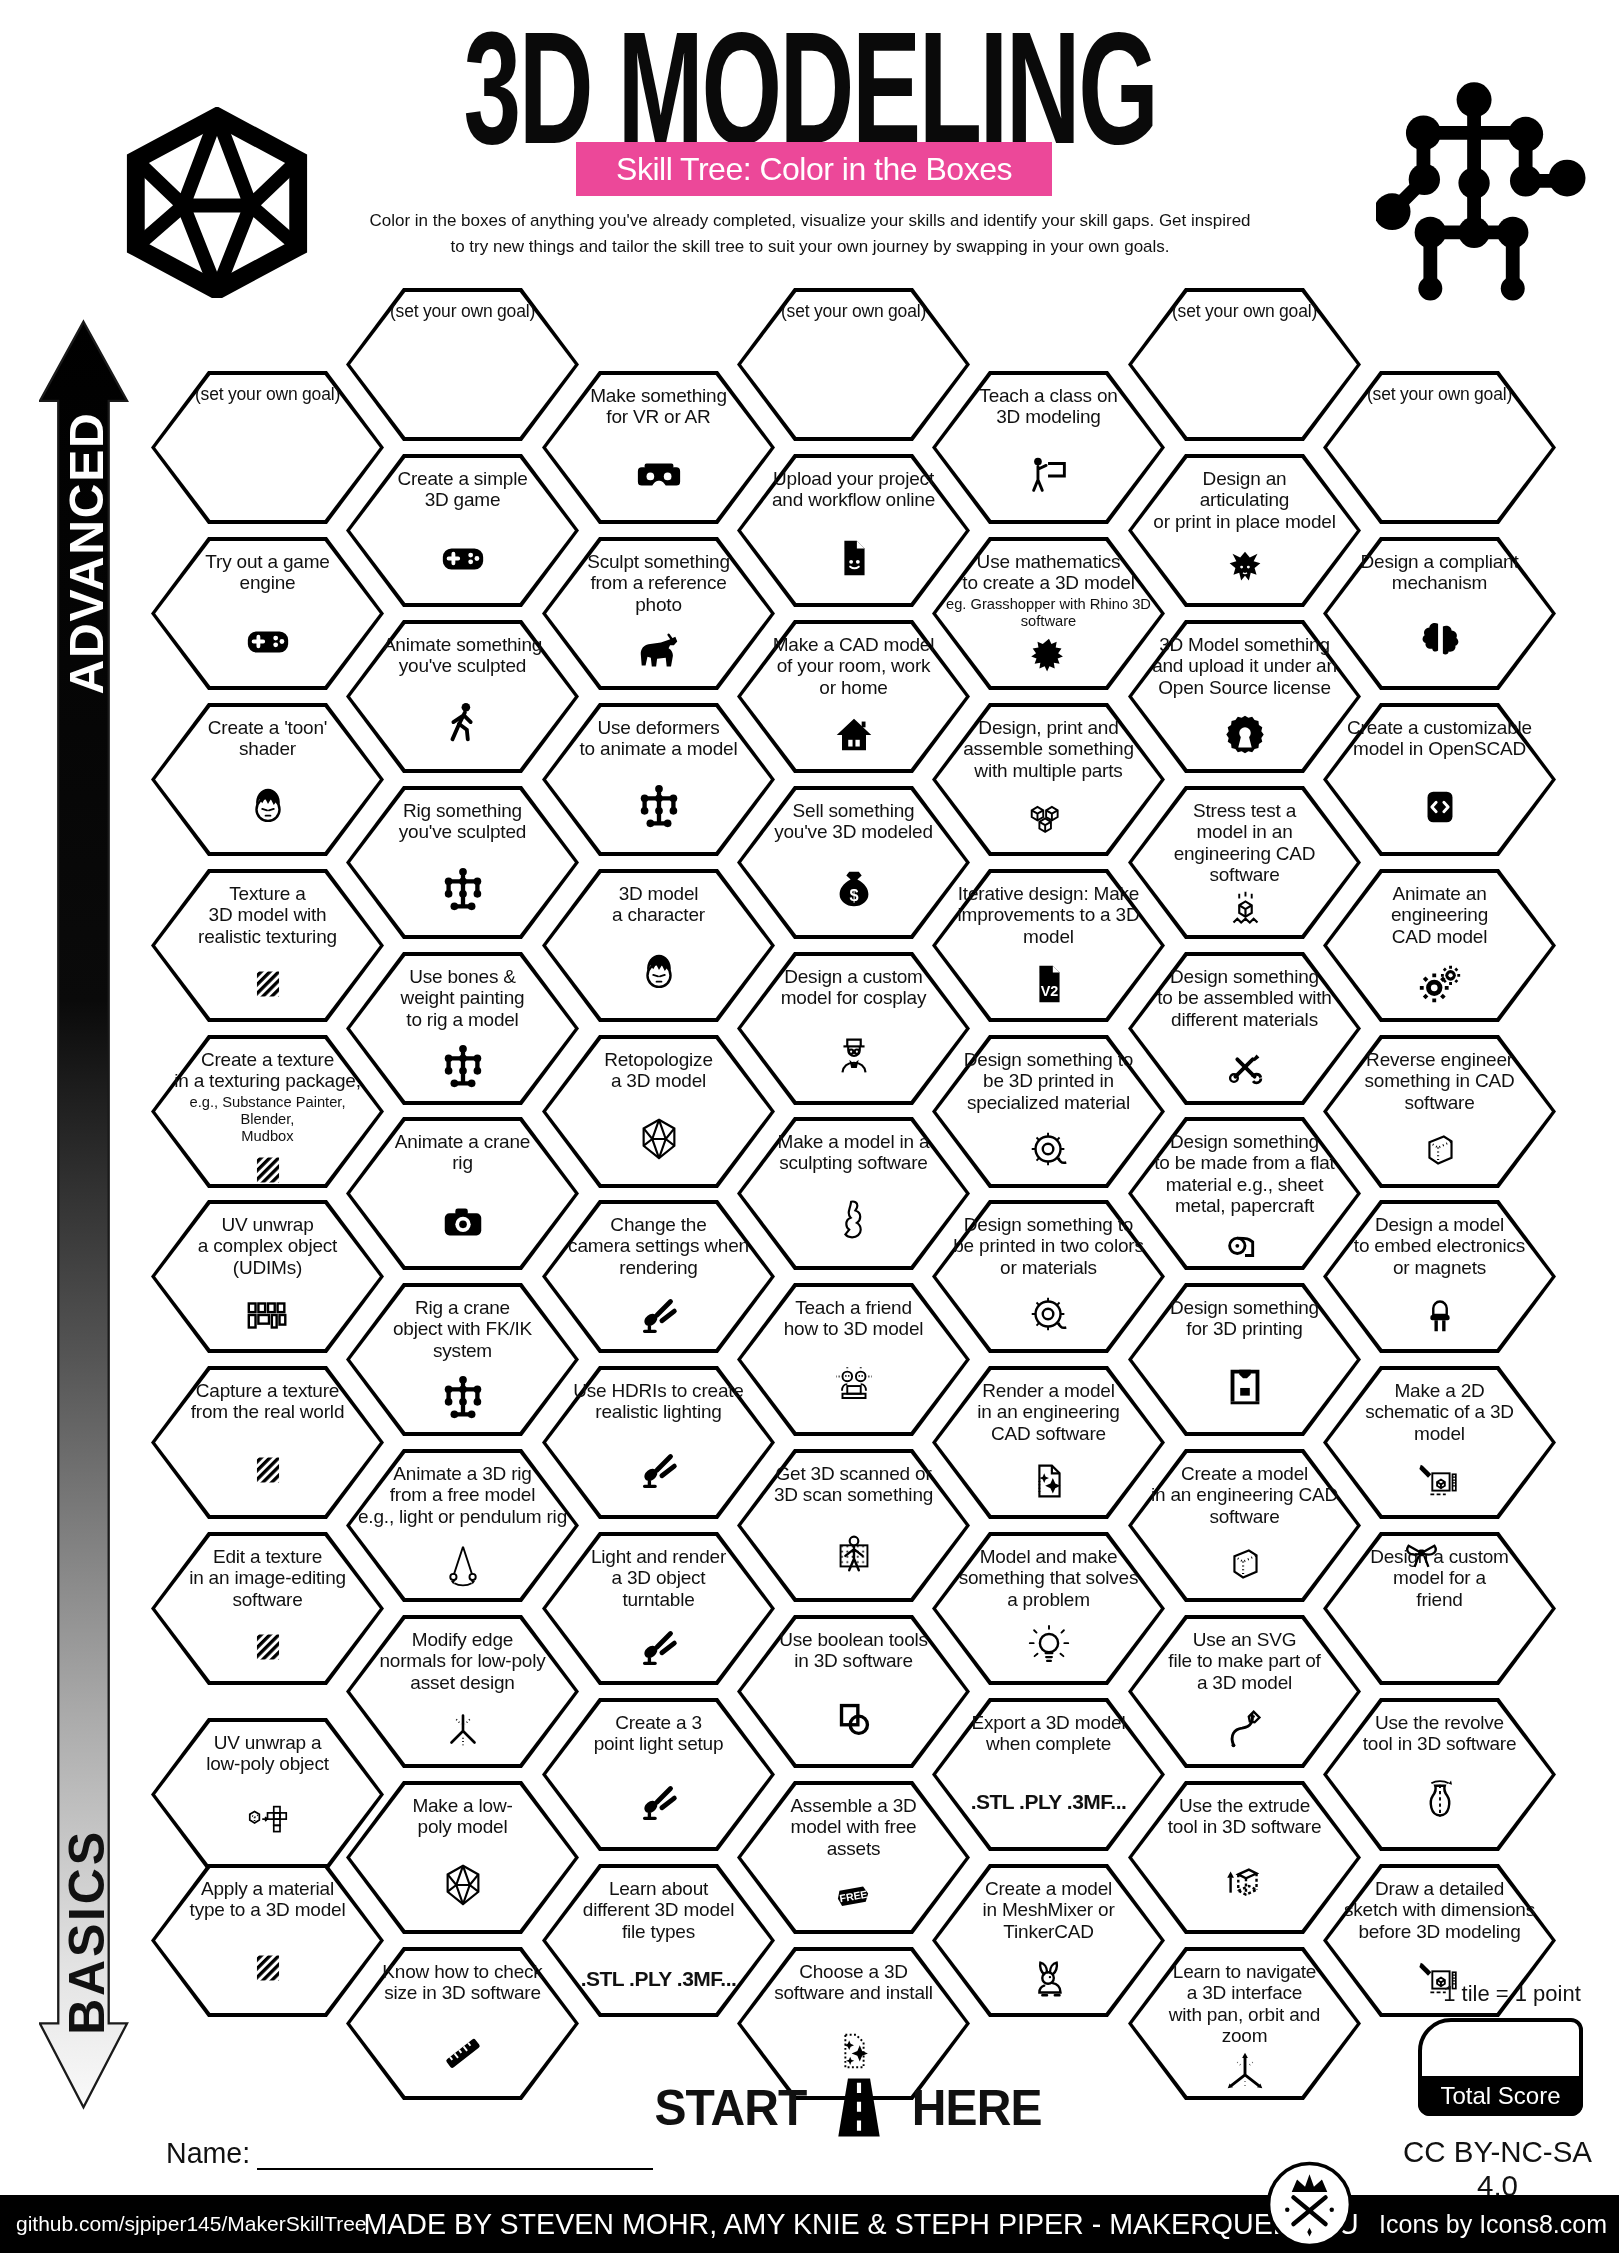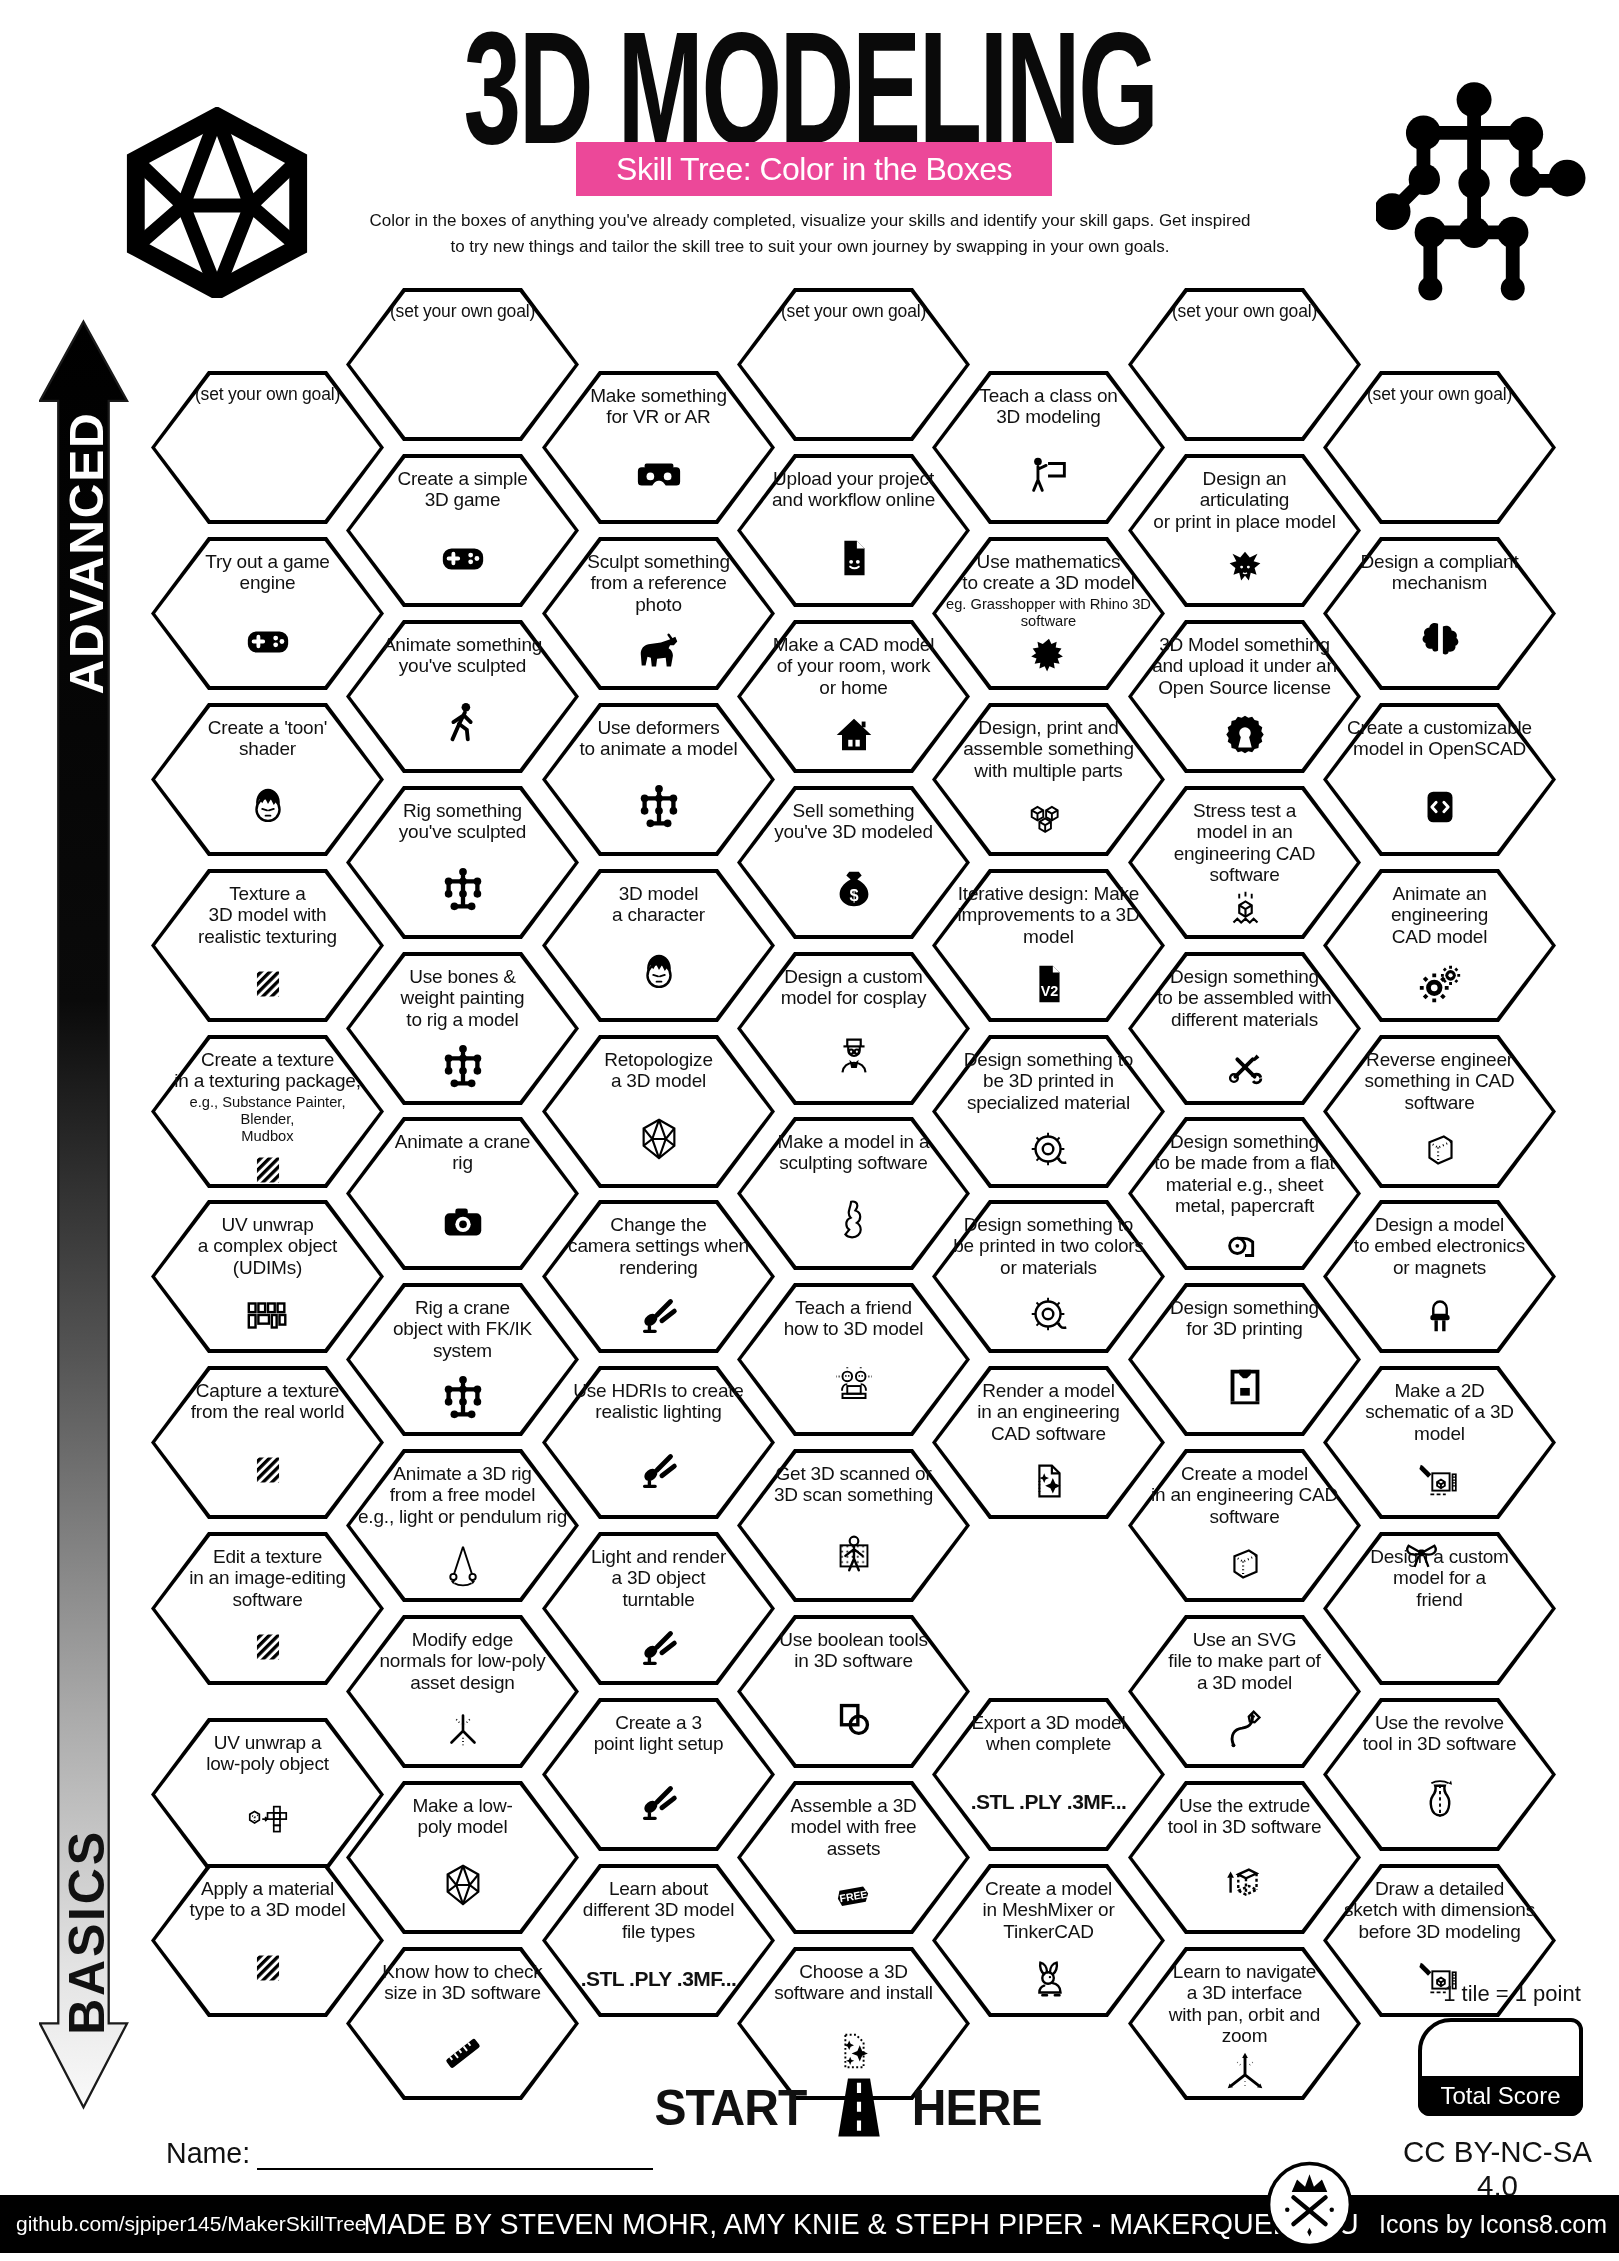--- a/index.html
+++ b/index.html
@@ -922,20 +922,37 @@
             <svg viewBox="0 0 100 100" aria-hidden="true">
               <path d="M30 18h26l16 16v48H30Z" fill="none" stroke="#000" stroke-width="4.5"></path>
               <path d="M56 18v16h16" fill="none" stroke="#000" stroke-width="4.5"></path>
               <path d="M58 44l5 11 11 5-11 5-5 11-5-11-11-5 11-5Z" fill="#000"></path>
               <path d="M40 34l3 7 7 3-7 3-3 7-3-7-7-3 7-3Z" fill="#000"></path>
               <path d="M30 50v26" stroke="#000" stroke-width="4" stroke-dasharray="2 5"></path>
             </svg>
           </div>
         </div>
       </div>
+      <div class="hex" data-interactable="true" style="left: 932px; top: 1532px;">
+        <div class="hex-bg" data-interactable="false"></div>
+        <div class="hex-content" data-interactable="false">
+          <div class="hex-label" data-interactable="false">Model and make
+something that solves
+a problem</div>
+          <div class="hex-icon" data-interactable="false">
+            <svg viewBox="0 0 100 100" aria-hidden="true">
+              <circle cx="50" cy="42" r="19" fill="none" stroke="#000" stroke-width="5"></circle>
+              <path d="M43 63h14M44 71h12M46 79h8" stroke="#000" stroke-width="4.5" stroke-linecap="round"></path>
+              <g stroke="#000" stroke-width="4" stroke-linecap="round">
+                <path d="M50 12V6M24 20l-5-5M76 20l5-5M18 42h-8M90 42h-8M26 64l-6 5M74 64l6 5"></path>
+              </g>
+            </svg>
+          </div>
+        </div>
+      </div>
       <div class="hex" data-interactable="true" style="left: 932px; top: 1698px;">
         <div class="hex-bg" data-interactable="false"></div>
         <div class="hex-content" data-interactable="false">
           <div class="hex-label" data-interactable="false">Export a 3D model
 when complete</div>
           <div class="hex-icontext" data-interactable="false">.STL .PLY .3MF...</div>
         </div>
       </div>
       <div class="hex" data-interactable="true" style="left: 932px; top: 1864px;">
         <div class="hex-bg" data-interactable="false"></div>

